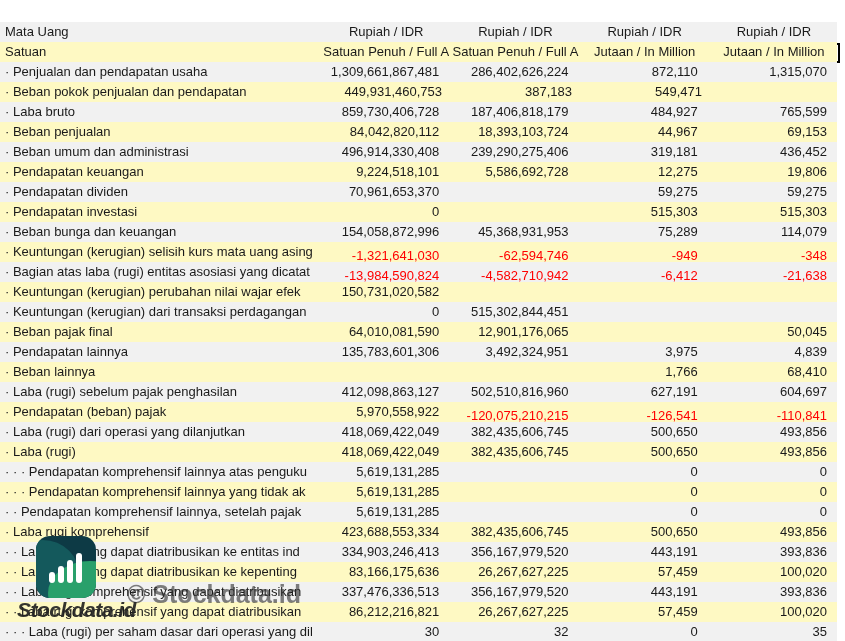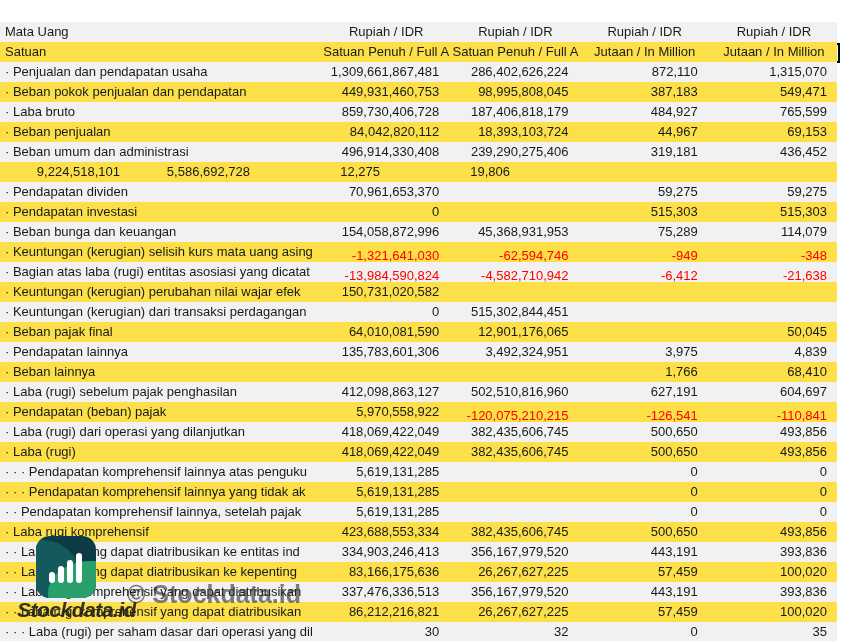--- a/index.html
+++ b/index.html
@@ -14,21 +14,21 @@
     box-sizing:border-box; height:20px; border:2px solid #000; background:#fff;
     font-weight:bold; font-size:13px; display:flex; align-items:center; justify-content:center;
     white-space:nowrap; overflow:hidden;margin-top:41px;
   }
   .hcell.label-h { width:320px; }
   .hcell.period-h { width:127px; }
   
   .tbody { position:absolute; top:22px; left:0; right:8px; }
   .trow { display:flex; height:20px; align-items:center; }
   .band-light { background:#f1f1f1; }
-  .band-dark  { background:#fde047; }
+  .band-dark  { background:#fef9c3; }
   .cell { box-sizing:border-box; white-space:nowrap; overflow:hidden; line-height:20px; }
   .cell.label { width:322px; padding-left:5px; }
   .cell.val   { width:130px; text-align:right; padding-right:10px; }
   .cell.val.left { text-align:center; padding-right:0; padding-left:3px; }
   .neg { color:#ff0000;margin-top:8px; }
   
   .watermark {
     position:absolute; left:127px; top:580px; z-index:5;
     font-size:25px; font-weight:bold; letter-spacing:0px;
     color:rgba(50,50,50,0.62); pointer-events:none;
@@ -88,21 +88,20 @@
       <div class="trow band-light">
         <div class="cell label">· Penjualan dan pendapatan usaha</div>
         <div class="cell val">1,309,661,867,481</div>
         <div class="cell val">286,402,626,224</div>
         <div class="cell val">872,110</div>
         <div class="cell val">1,315,070</div>
       </div>
       <div class="trow band-dark">
         <div class="cell label">· Beban pokok penjualan dan pendapatan</div>
         <div class="cell val">449,931,460,753</div>
-        <div class="cell val">98,995,808,045</div>
         <div class="cell val">387,183</div>
         <div class="cell val">549,471</div>
       </div>
       <div class="trow band-light">
         <div class="cell label">· Laba bruto</div>
         <div class="cell val">859,730,406,728</div>
         <div class="cell val">187,406,818,179</div>
         <div class="cell val">484,927</div>
         <div class="cell val">765,599</div>
       </div>
@@ -114,20 +113,21 @@
         <div class="cell val">69,153</div>
       </div>
       <div class="trow band-light">
         <div class="cell label">· Beban umum dan administrasi</div>
         <div class="cell val">496,914,330,408</div>
         <div class="cell val">239,290,275,406</div>
         <div class="cell val">319,181</div>
         <div class="cell val">436,452</div>
       </div>
       <div class="trow band-dark">
+        <div class="cell label">· Pendapatan keuangan</div>
         <div class="cell val">9,224,518,101</div>
         <div class="cell val">5,586,692,728</div>
         <div class="cell val">12,275</div>
         <div class="cell val">19,806</div>
       </div>
       <div class="trow band-light">
         <div class="cell label">· Pendapatan dividen</div>
         <div class="cell val">70,961,653,370</div>
         <div class="cell val"></div>
         <div class="cell val">59,275</div>

